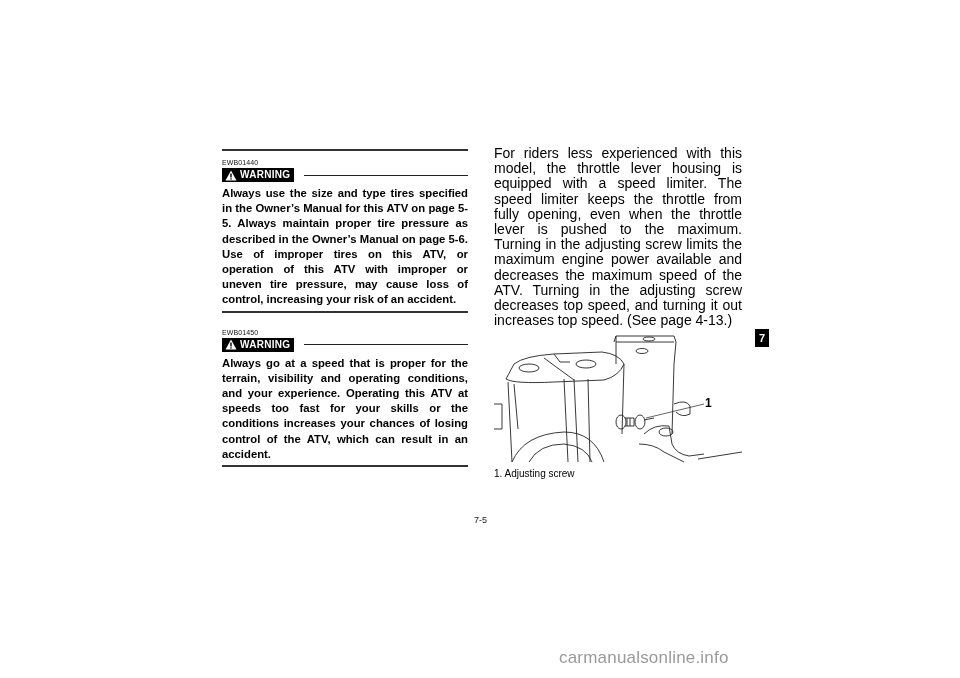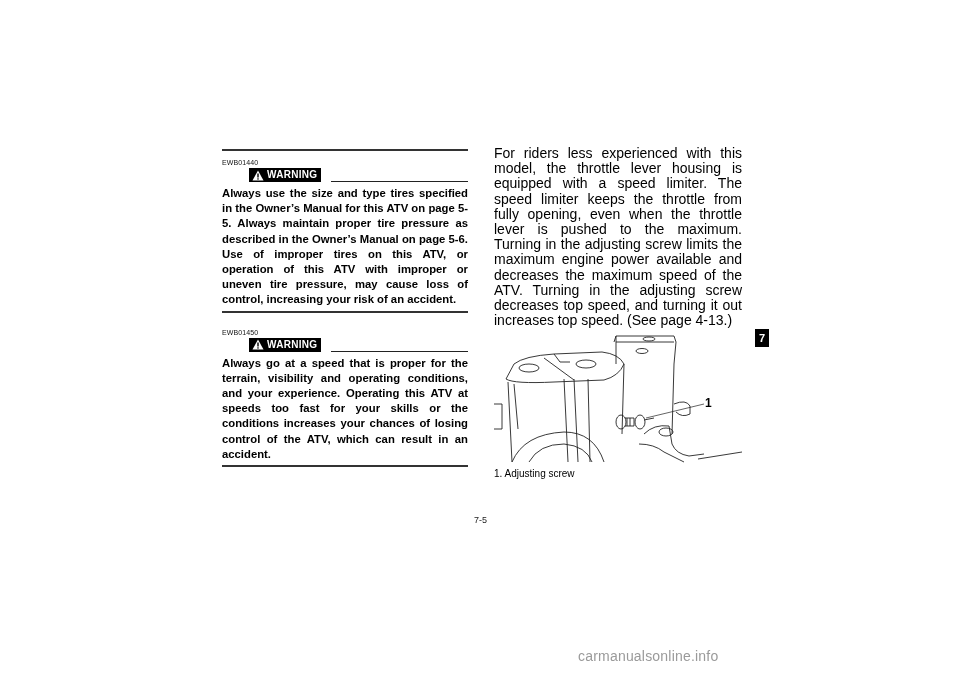--- a/index.html
+++ b/index.html
@@ -2,32 +2,32 @@
 <html><head>
 <meta charset="utf-8">
 <style>
   html,body{margin:0;padding:0;background:#fff;}
   body{width:960px;height:678px;position:relative;overflow:hidden;font-family:"Liberation Sans",sans-serif;color:#000;}
   .col-left{position:absolute;left:222px;top:146px;width:246px;}
   .col-right{position:absolute;left:494px;top:146px;width:248px;}
   .bold-para{font-weight:bold;font-size:11.3px;line-height:15.2px;text-align:justify;margin:0;}
   .rule{border:0;border-top:2px solid #333;margin:3px 0 0 0;height:0;}
   .code{font-size:7px;letter-spacing:0.1px;margin-top:7px;line-height:9px;color:#111;}
-  .warn-row{display:flex;align-items:flex-end;margin-top:1px;margin-left:27px;}
+  .warn-row{display:flex;align-items:center;margin-top:1px;}
   .warn-badge{background:#000;color:#fff;font-weight:bold;font-size:10px;height:14px;line-height:14px;padding:0 4px 0 3px;display:flex;align-items:center;letter-spacing:0.3px;}
   .warn-badge svg{margin-right:3px;}
   .warn-line{flex:1;border-top:1.5px solid #222;margin-left:10px;margin-bottom:0;}
   .spacer{height:14px;}
   .heading{font-weight:bold;font-size:11.5px;line-height:15px;margin:0;}
   .body-para{font-size:14px;line-height:15.2px;text-align:justify;margin:0;}
   .figure{position:relative;width:248px;height:130px;margin-top:6px;}
   .caption{font-size:10px;margin-top:4px;}
   .chapter-tab{position:absolute;left:755px;top:329px;width:14px;height:18px;background:#000;color:#fff;font-weight:bold;font-size:11px;text-align:center;line-height:18px;}
   .page-num{position:absolute;left:474px;top:515px;font-size:9px;color:#222;}
-  .watermark{position:absolute;left:578px;top:648px;font-size:14px;color:#9a9a9a;letter-spacing:0.2px;}
+  .watermark{position:absolute;left:559px;top:648px;font-size:17px;color:#9a9a9a;letter-spacing:0.2px;}
 </style>
 </head>
 <body>
 
 <div class="col-left">
   <hr class="rule">
 
   <div class="code">EWB01440</div>
   <div class="warn-row">
     <div class="warn-badge">

